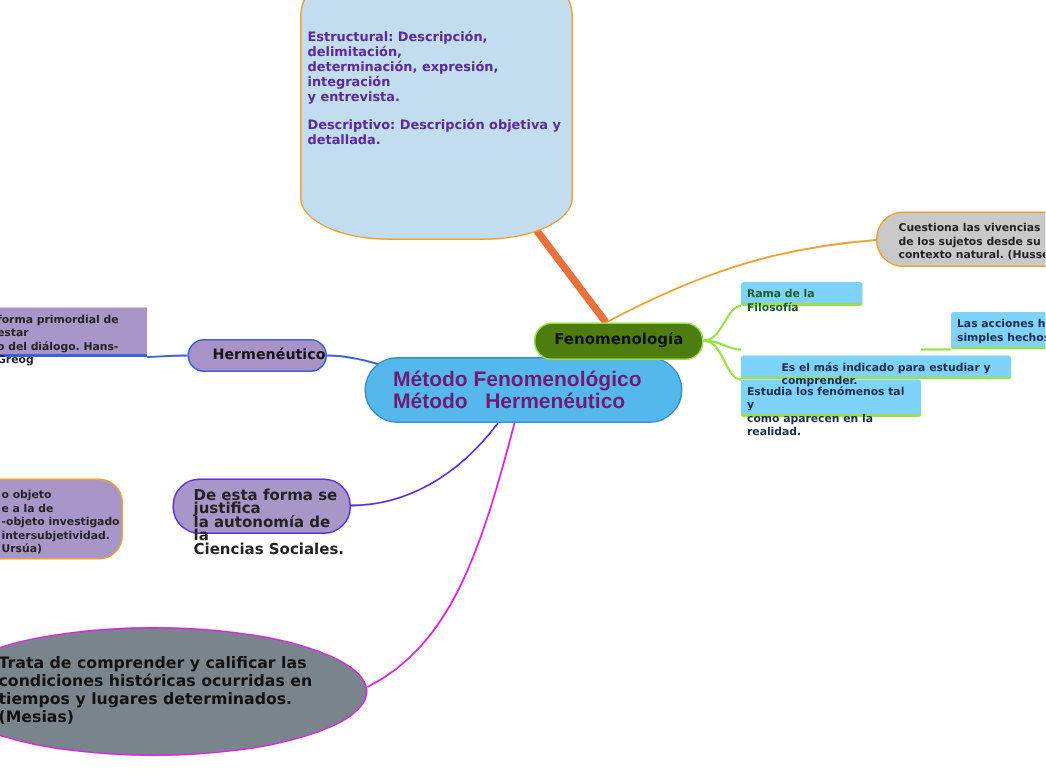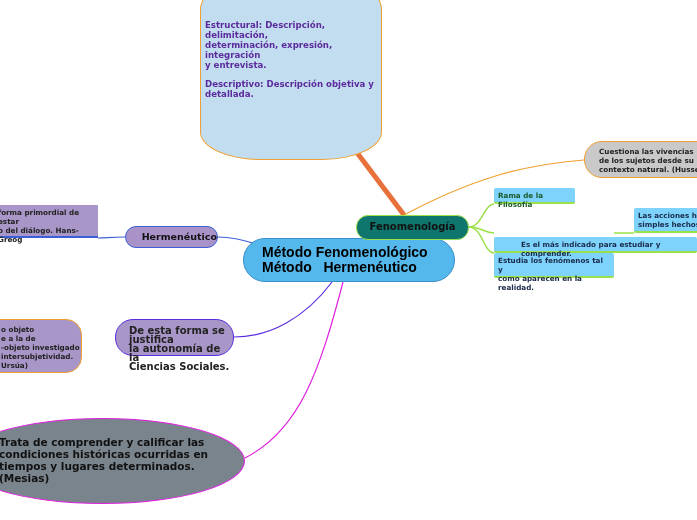--- a/index.html
+++ b/index.html
@@ -15,25 +15,25 @@
       background: #c3ddf0; border: 1.5px solid #f0a030;
       border-radius: 22px 22px 60px 60px / 22px 22px 28px 28px;
       color: #5b2a9c; font-weight: bold; font-size: 8.6px; line-height: 10px;
       padding: 31px 4px 0 4px;
     }
     .bubble p { margin: 0 0 9px 0; white-space: pre-line; }
     .central {
       left: 243px; top: 238px; width: 212px; height: 44px;
       background: #55b8ec; border: 1px solid #3a8ec8; border-radius: 22px;
       font-family: "Liberation Sans", sans-serif; font-weight: bold; font-size: 14px;
-      line-height: 15px; color: #000000; padding: 6px 0 0 18px; white-space: pre;
+      line-height: 15px; color: #701a75; padding: 6px 0 0 18px; white-space: pre;
     }
     .feno {
       left: 356px; top: 215px; width: 113px; height: 25px;
-      background: #0f766e; border: 1.5px solid #9be04a; border-radius: 12px;
+      background: #4d7c0f; border: 1.5px solid #9be04a; border-radius: 12px;
       font-weight: bold; font-size: 10px; text-align: center; line-height: 22px; color: #111;
     }
     .herm {
       left: 125px; top: 226px; width: 93px; height: 22px;
       background: #a892c8; border: 1.5px solid #3b5fd6; border-radius: 11px;
       font-weight: bold; font-size: 9.5px; text-align: right; line-height: 19px; color: #111;
     }
     .cuest {
       left: 584px; top: 141px; width: 130px; height: 37px;
       background: #c9c9c9; border: 1.5px solid #f0a030; border-radius: 18px;
@@ -41,21 +41,21 @@
       padding: 5px 0 0 14px; white-space: pre-line;
     }
     .leaf {
       position: absolute; background: #7dd3fc; border-bottom: 2px solid #9be04a;
       border-radius: 2px; font-weight: bold; font-size: 7.2px; line-height: 9px;
       color: #1a2a4a; padding: 3px 4px 2px 4px; white-space: pre-line; box-sizing: border-box;
     }
     .leaf.rama { left: 494px; top: 188px; width: 81px; height: 16px; color: #1a5a2a; }
     .leaf.estudia { left: 494px; top: 208px; width: 120px; height: 25px; margin-top: 45px; }
     .leaf.acciones { left: 634px; top: 208px; width: 80px; height: 25px; }
-    .leaf.indicado { left: 494px; top: 237px; width: 203px; height: 16px; padding-left: 27px; }
+    .leaf.indicado { left: 494px; top: 237px; width: 180px; height: 16px; padding-left: 27px; }
     .hg {
       left: -20px; top: 205px; width: 118px; height: 33px;
       background: #a996c8; border-bottom: 2px solid #3b5fd6;
       font-weight: bold; font-size: 7.2px; line-height: 9px; color: #222;
       padding: 3px 0 0 18px; white-space: pre-line;
     }
     .obj {
       left: -40px; top: 319px; width: 122px; height: 54px;
       background: #a996c8; border: 1.5px solid #f0a030; border-radius: 16px;
       font-weight: bold; font-size: 7.2px; line-height: 9px; color: #222;

